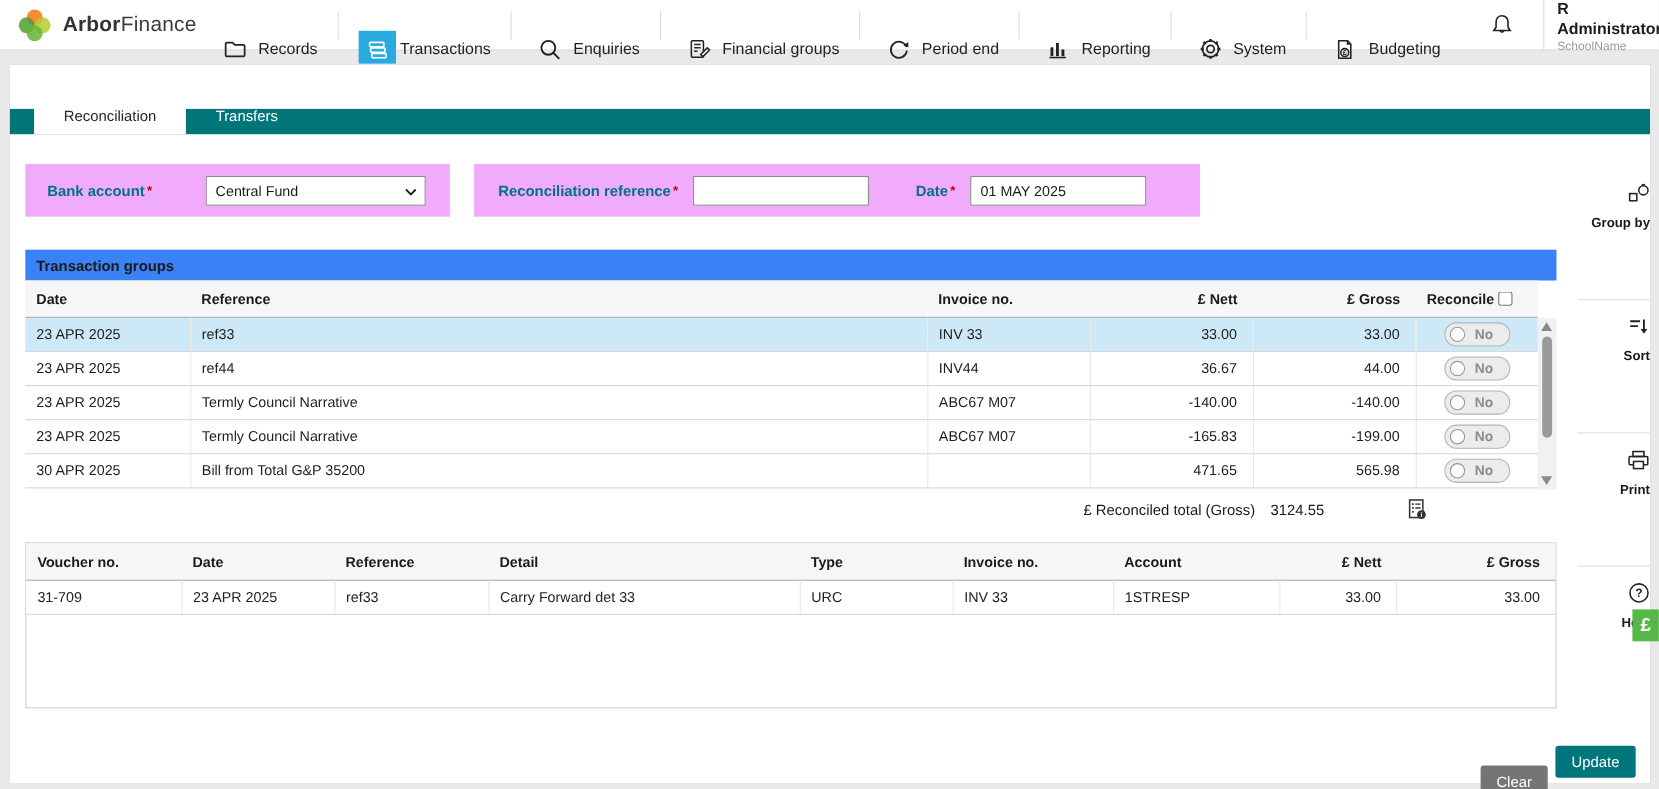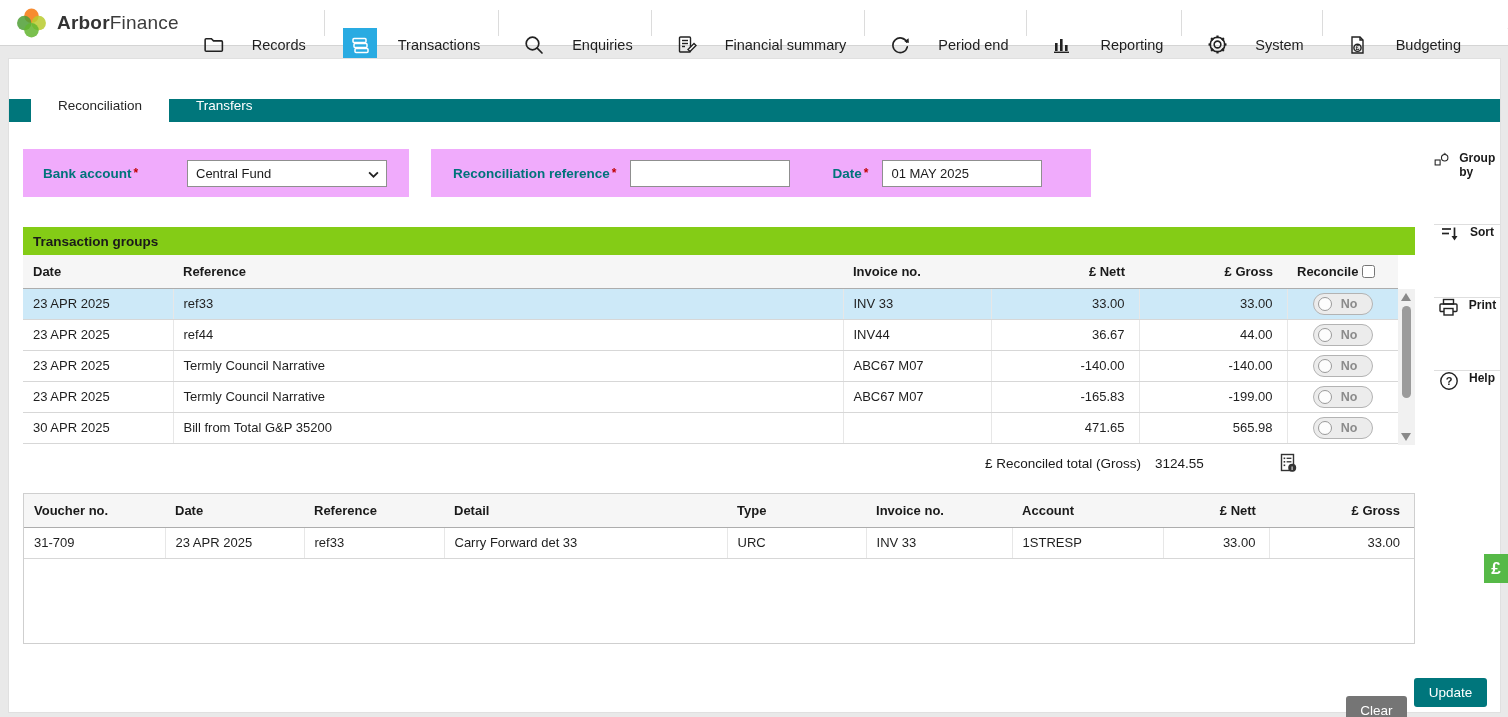--- a/index.html
+++ b/index.html
@@ -5,21 +5,21 @@
   * { margin:0; padding:0; box-sizing:border-box; }
   html,body { width:1508px; height:717px; font-family:"Liberation Sans", sans-serif; background:#e9e9e9; overflow:hidden; }
   svg { display:block; }
 
   
   .header { position:absolute; left:0; top:0; width:1508px; height:46px; background:#fff; border-bottom:1px solid #d4d4d4; display:flex; align-items:center; }
   .brand { display:flex; align-items:center; gap:10px; padding-left:16px; width:190px; }
   .brand-text { font-size:19px; color:#3c3c3c; letter-spacing:.2px; }
   .brand-text b { font-weight:700; color:#333; }
   .hnav { display:flex; align-items:center; height:100%; }
-  .hnav-item { display:flex; align-items:center; gap:21px; padding:0 18px; height:100%; cursor:pointer; font-size:14.5px; color:#1f1f1f; white-space:nowrap;margin-top:44px; }
+  .hnav-item { display:flex; align-items:center; gap:4px; padding:0 18px; height:100%; cursor:pointer; font-size:14.5px; color:#1f1f1f; white-space:nowrap;margin-top:44px; }
   .hnav-sep { width:1px; height:26px; background:#dcdcdc; }
   .icon-box { width:34px; height:34px; display:flex; align-items:center; justify-content:center; }
   .icon-box.active { background:#29abe2; }
   .hdr-right { margin-left:auto; display:flex; align-items:center; height:100%; }
   .bell-wrap { padding:0 26px; }
   .vline { width:1px; height:46px; background:#dcdcdc; }
   .who { padding:4px 14px 0 12px; line-height:1.25; }
   .who .nm { font-size:14.5px; font-weight:700; color:#1c1c1c; }
   .who .sub { font-size:11px; color:#9a9a9a; }
 
@@ -33,21 +33,21 @@
 
   
   .formbox { position:absolute; height:48px; background:#f0abfc; display:flex; align-items:center; }
   .flabel { font-size:13.5px; font-weight:700; color:#00737a; }
   .req { color:#c00000; font-size:12px; vertical-align:top; margin-left:2px; }
   .selectbox { position:relative; width:200px; height:27px; background:#fff; border:1px solid #8f8f8f; display:flex; align-items:center; padding:0 8px; font-size:13px; color:#1c1c1c; cursor:pointer; }
   .selectbox svg { position:absolute; right:7px; top:8px; }
   .tinput { height:27px; background:#fff; border:1px solid #8f8f8f; font-size:13px; color:#1c1c1c; padding:0 8px; font-family:"Liberation Sans", sans-serif; }
 
   
-  .sect-title { height:28px; background:#84cc16; display:flex; align-items:center; padding-left:10px; font-size:13.5px; font-weight:700; color:#1a1a1a; }
+  .sect-title { height:28px; background:#3b82f6; display:flex; align-items:center; padding-left:10px; font-size:13.5px; font-weight:700; color:#1a1a1a; }
   table { border-collapse:collapse; table-layout:fixed; }
   th { font-size:13px; font-weight:700; color:#1a1a1a; text-align:left; padding:0 10px; background:#f6f6f6; border-bottom:1px solid #adadad; height:33px; }
   td { font-size:13px; color:#1f1f1f; padding:0 10px; height:31px; border-bottom:1px solid #d7d7d7; border-right:1px solid #e7e7e7; background:#fff; overflow:hidden; white-space:nowrap; }
   td:last-child { border-right:none; }
   th.num, td.num { text-align:right; padding-right:14px; }
   tr.selected td { background:#cde9f8; }
 
   .toggle { width:60px; height:22px; border:1px solid #b3b3b3; border-radius:11px; background:#ececec; display:inline-flex; align-items:center; padding:0 4px; gap:9px; cursor:pointer; }
   .knob { width:14px; height:14px; border-radius:50%; background:#fdfdfd; border:1px solid #9a9a9a; }
   .toggle span { font-size:12.5px; font-weight:700; color:#8b8b8b; }
@@ -58,22 +58,22 @@
   .sarrow.up { top:4px; border-bottom:8px solid #8a8a8a; }
   .sarrow.dn { bottom:4px; border-top:8px solid #8a8a8a; }
   .sthumb { position:absolute; left:4px; width:9px; border-radius:5px; background:#9b9b9b; }
 
   .total-row { position:absolute; display:flex; align-items:center; justify-content:flex-end; gap:14px; width:1392px; padding-right:118px; }
   .total-row .lbl { font-size:13.5px; color:#1a1a1a; }
   .total-row .val { font-size:13.5px; color:#1a1a1a; width:110px; text-align:left; }
 
   
   .rail { position:absolute; right:0; top:92px; width:66px; }
-  .rail-item { height:73px; display:flex; flex-direction:row; align-items:flex-start; justify-content:center; gap:10px; cursor:pointer; }
-  .rail-item + .rail-item { border-top:1px solid #dedede; }
+  .rail-item { height:73px; display:flex; flex-direction:column; align-items:flex-end; justify-content:center; gap:10px; cursor:pointer; }
+  .rail-item + .rail-item { border-top:1px solid #dedede;margin-top:48px; }
   .rail-item .rlabel { font-size:12px; font-weight:700; color:#1a1a1a; }
 
   .btn { position:absolute; height:29px; border:none; border-radius:3px; color:#fff; font-size:13.5px; font-family:"Liberation Sans", sans-serif; cursor:pointer; }
   .btn.clear { left:1337px; width:61px; background:#757575; }
   .btn.update { left:1405px; width:73px; background:#00767c; }
 
   .pound-tab { position:absolute; left:1484px; top:554px; width:24px; height:29px; background:#56b947; color:#fff; font-size:17px; font-weight:700; display:flex; align-items:center; justify-content:center; }
 </style>
 </head>
 <body>
@@ -123,21 +123,21 @@
     <div class="hnav-item">
       <span class="icon-box">
         <svg width="22" height="22" viewBox="0 0 22 22" fill="none" stroke="#222" stroke-width="1.4">
           <rect x="3.5" y="3" width="11" height="15" rx="1"></rect>
           <line x1="6" y1="6.5" x2="12" y2="6.5"></line>
             <line x1="6" y1="9.5" x2="12" y2="9.5"></line>
             <line x1="6" y1="12.5" x2="9" y2="12.5"></line>
           <path d="M12 15.5 l6-6 2 2 -6 6z" fill="#fff"></path>
         </svg>
       </span>
-      <span>Financial summary</span>
+      <span>Financial groups</span>
     </div>
     <div class="hnav-sep"></div>
     <div class="hnav-item">
       <span class="icon-box">
         <svg width="22" height="22" viewBox="0 0 22 22" fill="none" stroke="#222" stroke-width="1.6" stroke-linecap="round">
           <path d="M17.8 8.2 A7.3 7.3 0 1 0 18.3 12.8"></path>
           <polygon points="19.6,4.2 19.9,9 15.4,7.2" fill="#222" stroke="none"></polygon>
         </svg>
       </span>
       <span>Period end</span>

